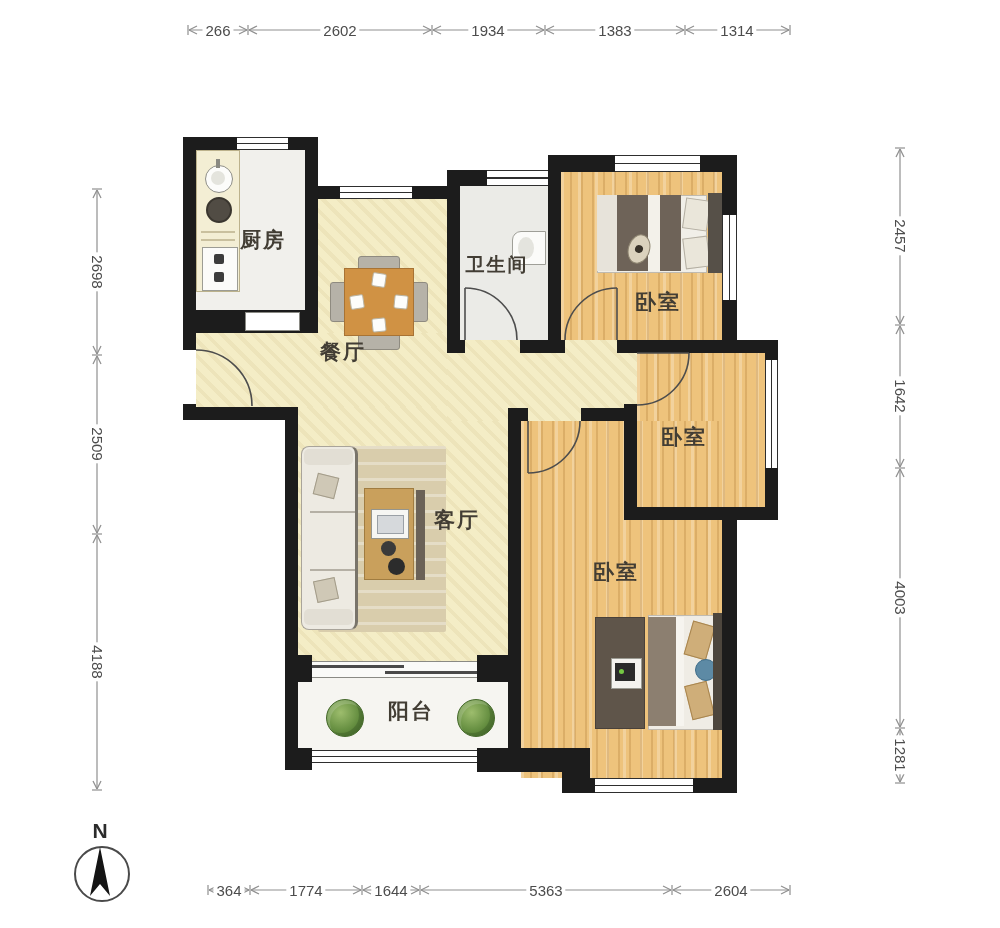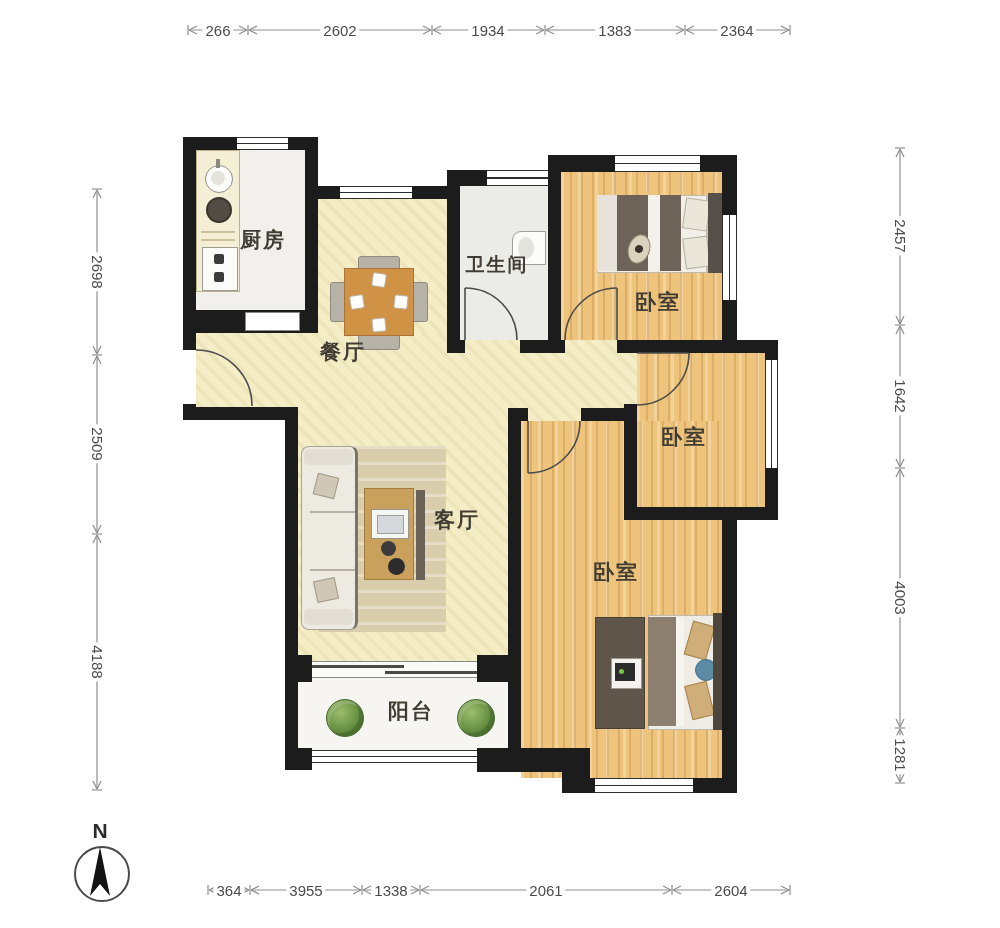--- a/index.html
+++ b/index.html
@@ -176,32 +176,32 @@
   <span class="rlab" style="left:658px;top:302px">卧室</span>
   <span class="rlab" style="left:684px;top:437px">卧室</span>
   <span class="rlab" style="left:616px;top:572px">卧室</span>
   <span class="rlab" style="left:457px;top:520px">客厅</span>
   <span class="rlab" style="left:411px;top:711px">阳台</span>
 
   <span class="dlab" style="left:218px;top:30px">266</span>
   <span class="dlab" style="left:340px;top:30px">2602</span>
   <span class="dlab" style="left:488px;top:30px">1934</span>
   <span class="dlab" style="left:615px;top:30px">1383</span>
-  <span class="dlab" style="left:737px;top:30px">2364</span>
+  <span class="dlab" style="left:737px;top:30px">1314</span>
   <span class="dlab rot" style="left:97px;top:272px">2698</span>
   <span class="dlab rot" style="left:97px;top:444px">2509</span>
   <span class="dlab rot" style="left:97px;top:662px">4188</span>
   <span class="dlab rot" style="left:900px;top:236px">2457</span>
   <span class="dlab rot" style="left:900px;top:396px">1642</span>
   <span class="dlab rot" style="left:900px;top:598px">4003</span>
   <span class="dlab rot" style="left:900px;top:755px">1281</span>
   <span class="dlab" style="left:229px;top:890px">364</span>
-  <span class="dlab" style="left:306px;top:890px">3955</span>
-  <span class="dlab" style="left:391px;top:890px">1338</span>
-  <span class="dlab" style="left:546px;top:890px">2061</span>
+  <span class="dlab" style="left:306px;top:890px">1774</span>
+  <span class="dlab" style="left:391px;top:890px">1644</span>
+  <span class="dlab" style="left:546px;top:890px">5363</span>
   <span class="dlab" style="left:731px;top:890px">2604</span>
 
   <i class="compass-ring"></i>
   <span class="north">N</span>
 
   <svg class="overlay" width="1000" height="928" viewBox="0 0 1000 928">
     <g stroke="#4d4d4d" stroke-width="1.6" fill="none">
       <path d="M196 350 A56 56 0 0 1 252 406"></path>
       <path d="M517 340 A52 52 0 0 0 465 288"></path>
       <line x1="465" y1="288" x2="465" y2="340"></line>

